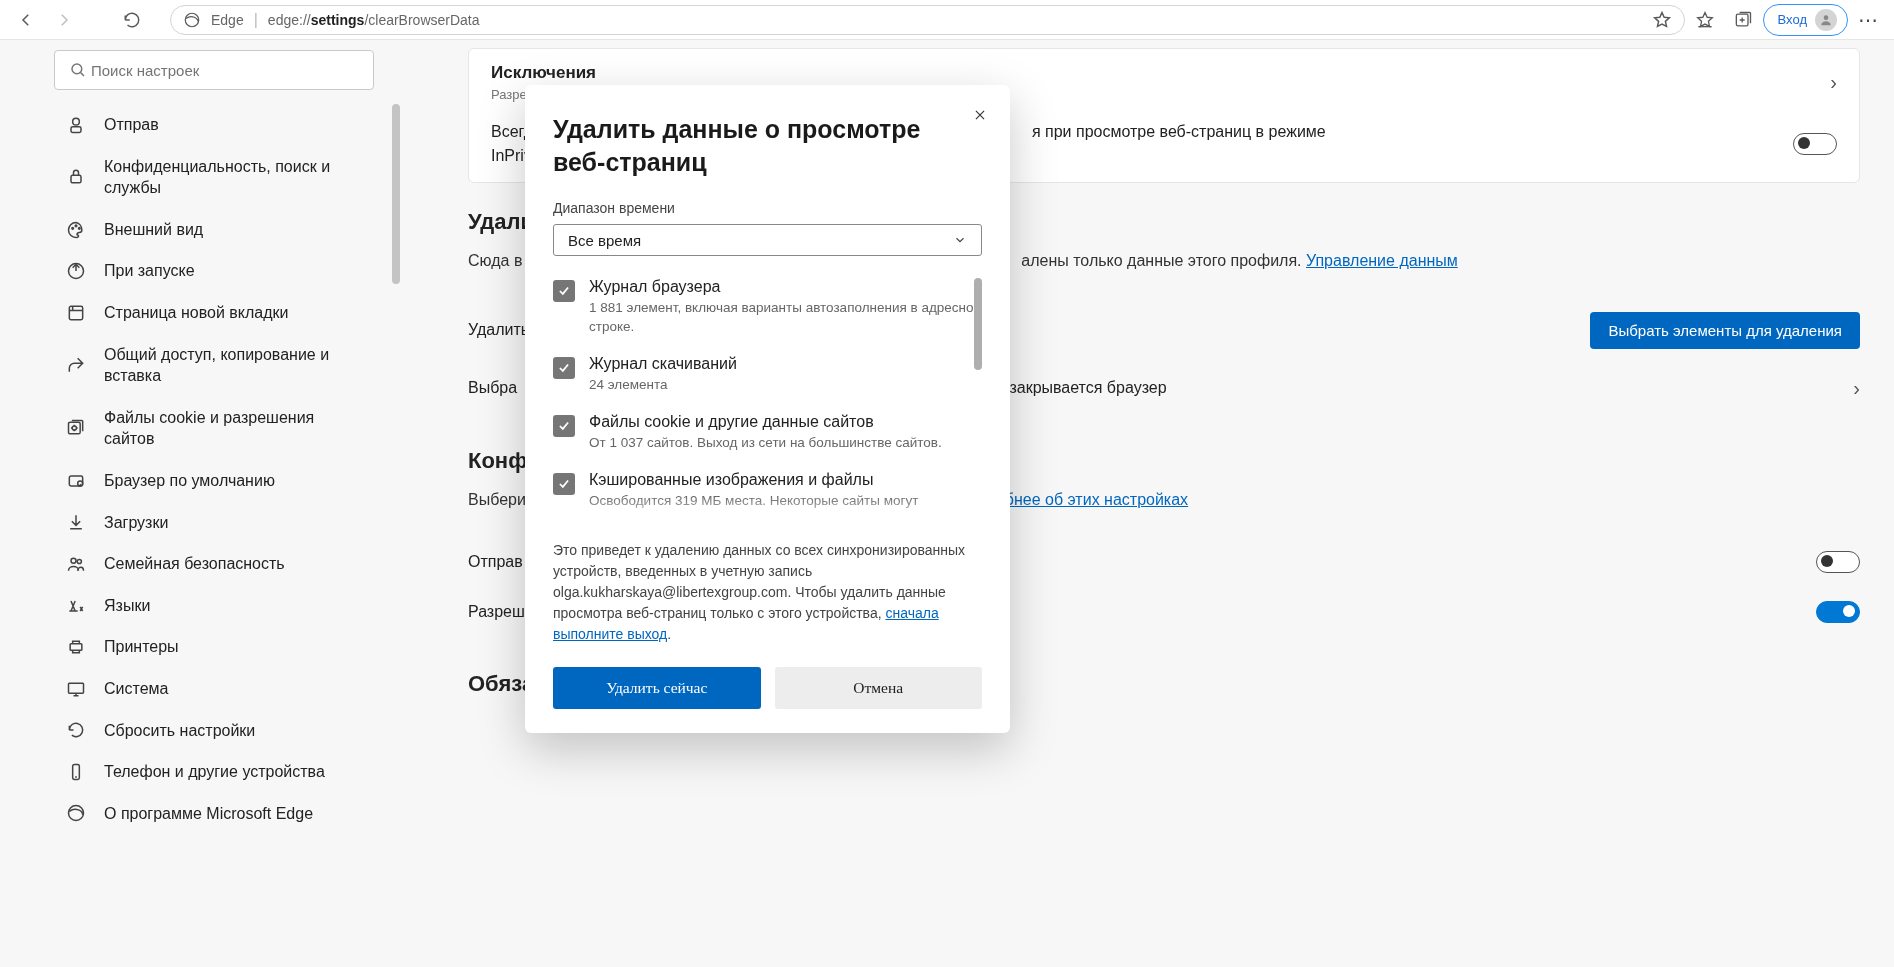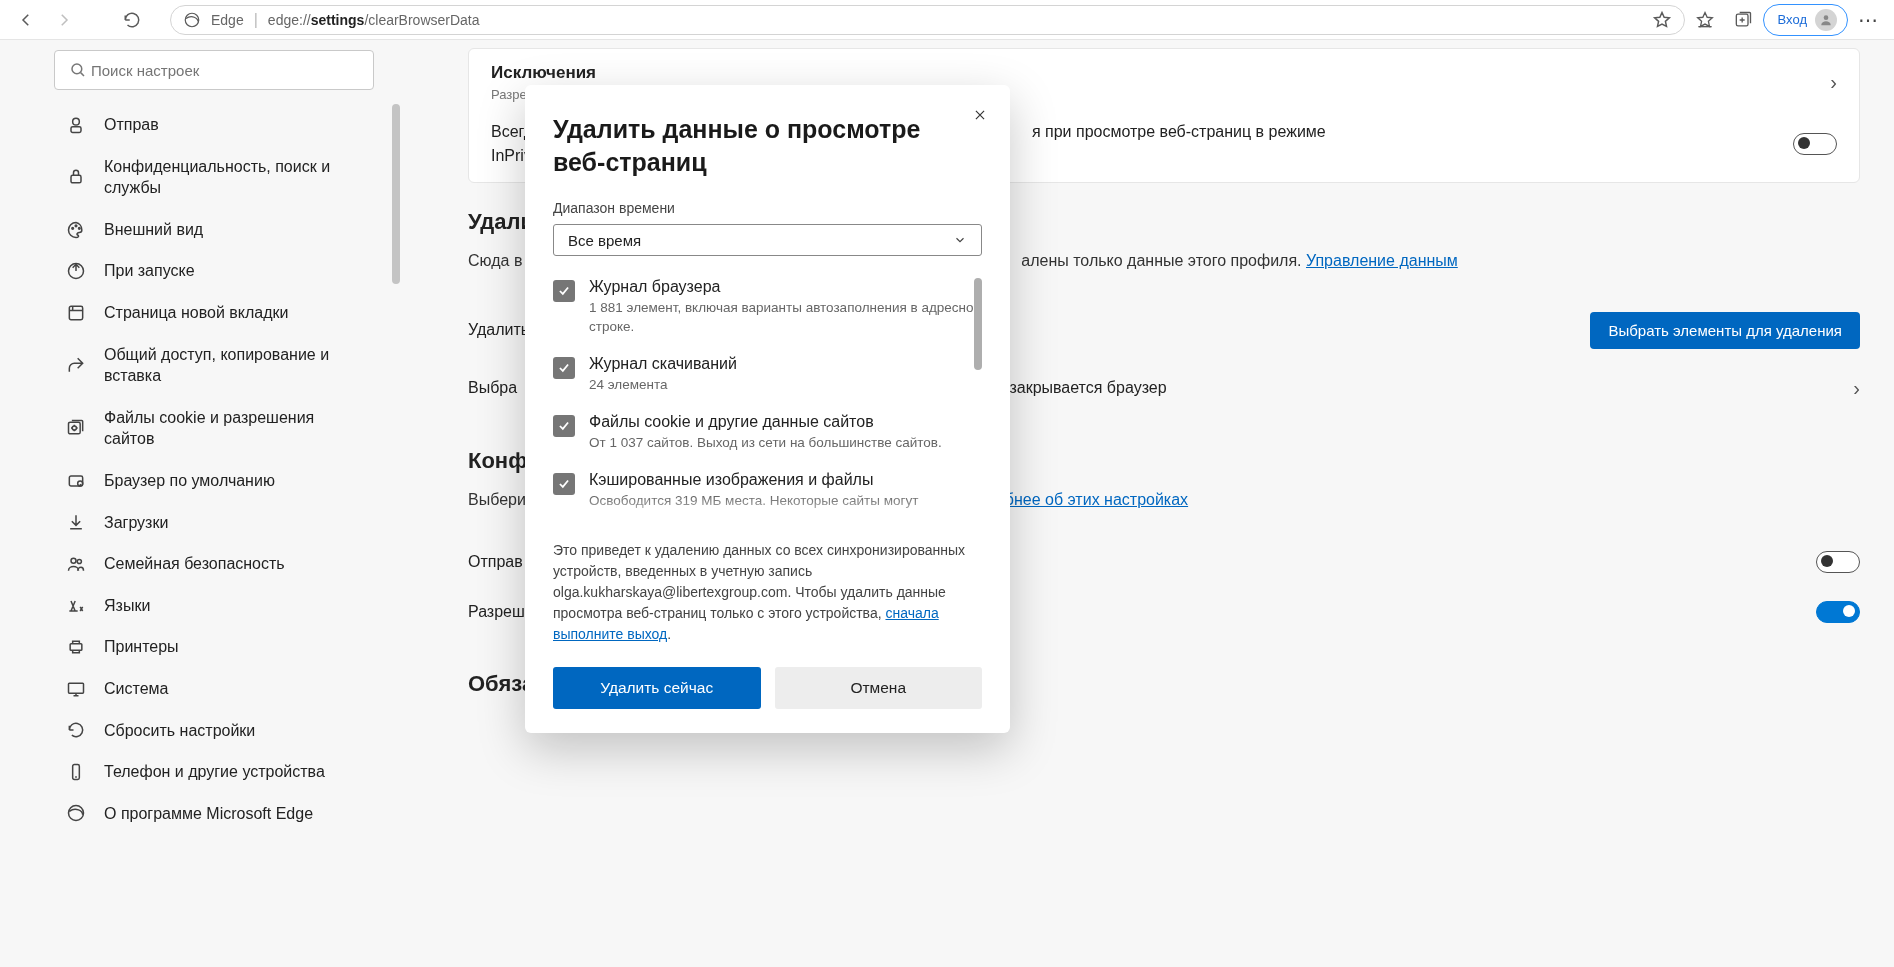--- a/index.html
+++ b/index.html
@@ -55,21 +55,21 @@
 .check-list { position: relative; max-height: 248px; overflow: hidden; }
 .check-item { display: flex; gap: 14px; margin-bottom: 18px; }
 .checkbox { width: 22px; height: 22px; min-width: 22px; background: #767676; border-radius: 3px; display: flex; align-items: center; justify-content: center; color: #fff; margin-top: 2px; }
 .check-title { font-size: 16px; font-weight: 500; color: #222; margin-bottom: 3px; }
 .check-desc { font-size: 13.5px; color: #666; line-height: 1.4; }
 .list-fade { position: absolute; left: 0; right: 0; bottom: 0; height: 30px; background: linear-gradient(to bottom, rgba(255,255,255,0), #fff); }
 .list-scroll { position: absolute; right: 0; top: 0; width: 8px; height: 92px; background: #aeaeae; border-radius: 4px; }
 .modal-note { font-size: 14px; color: #444; line-height: 1.5; margin: 14px 0 22px; }
 .modal-note a { color: #0067c0; text-decoration: underline; }
 .modal-actions { display: flex; gap: 14px; }
-.modal-actions button { flex: 1; height: 42px; border-radius: 3px; font-size: 15.5px; border: none; }
+.modal-actions button { flex: 1; height: 42px; border-radius: 3px; font-size: 15.5px; border: none; font-family: Liberation Serif, serif; }
 .btn-primary { background: #0067c0; color: #fff; font-weight: 500; }
 .btn-secondary { background: #ededed; color: #222; }
 
 svg { display: block; }
 </style>
 </head>
 <body>
 
 <div class="chrome-bar">
   <div class="nav-btn">

